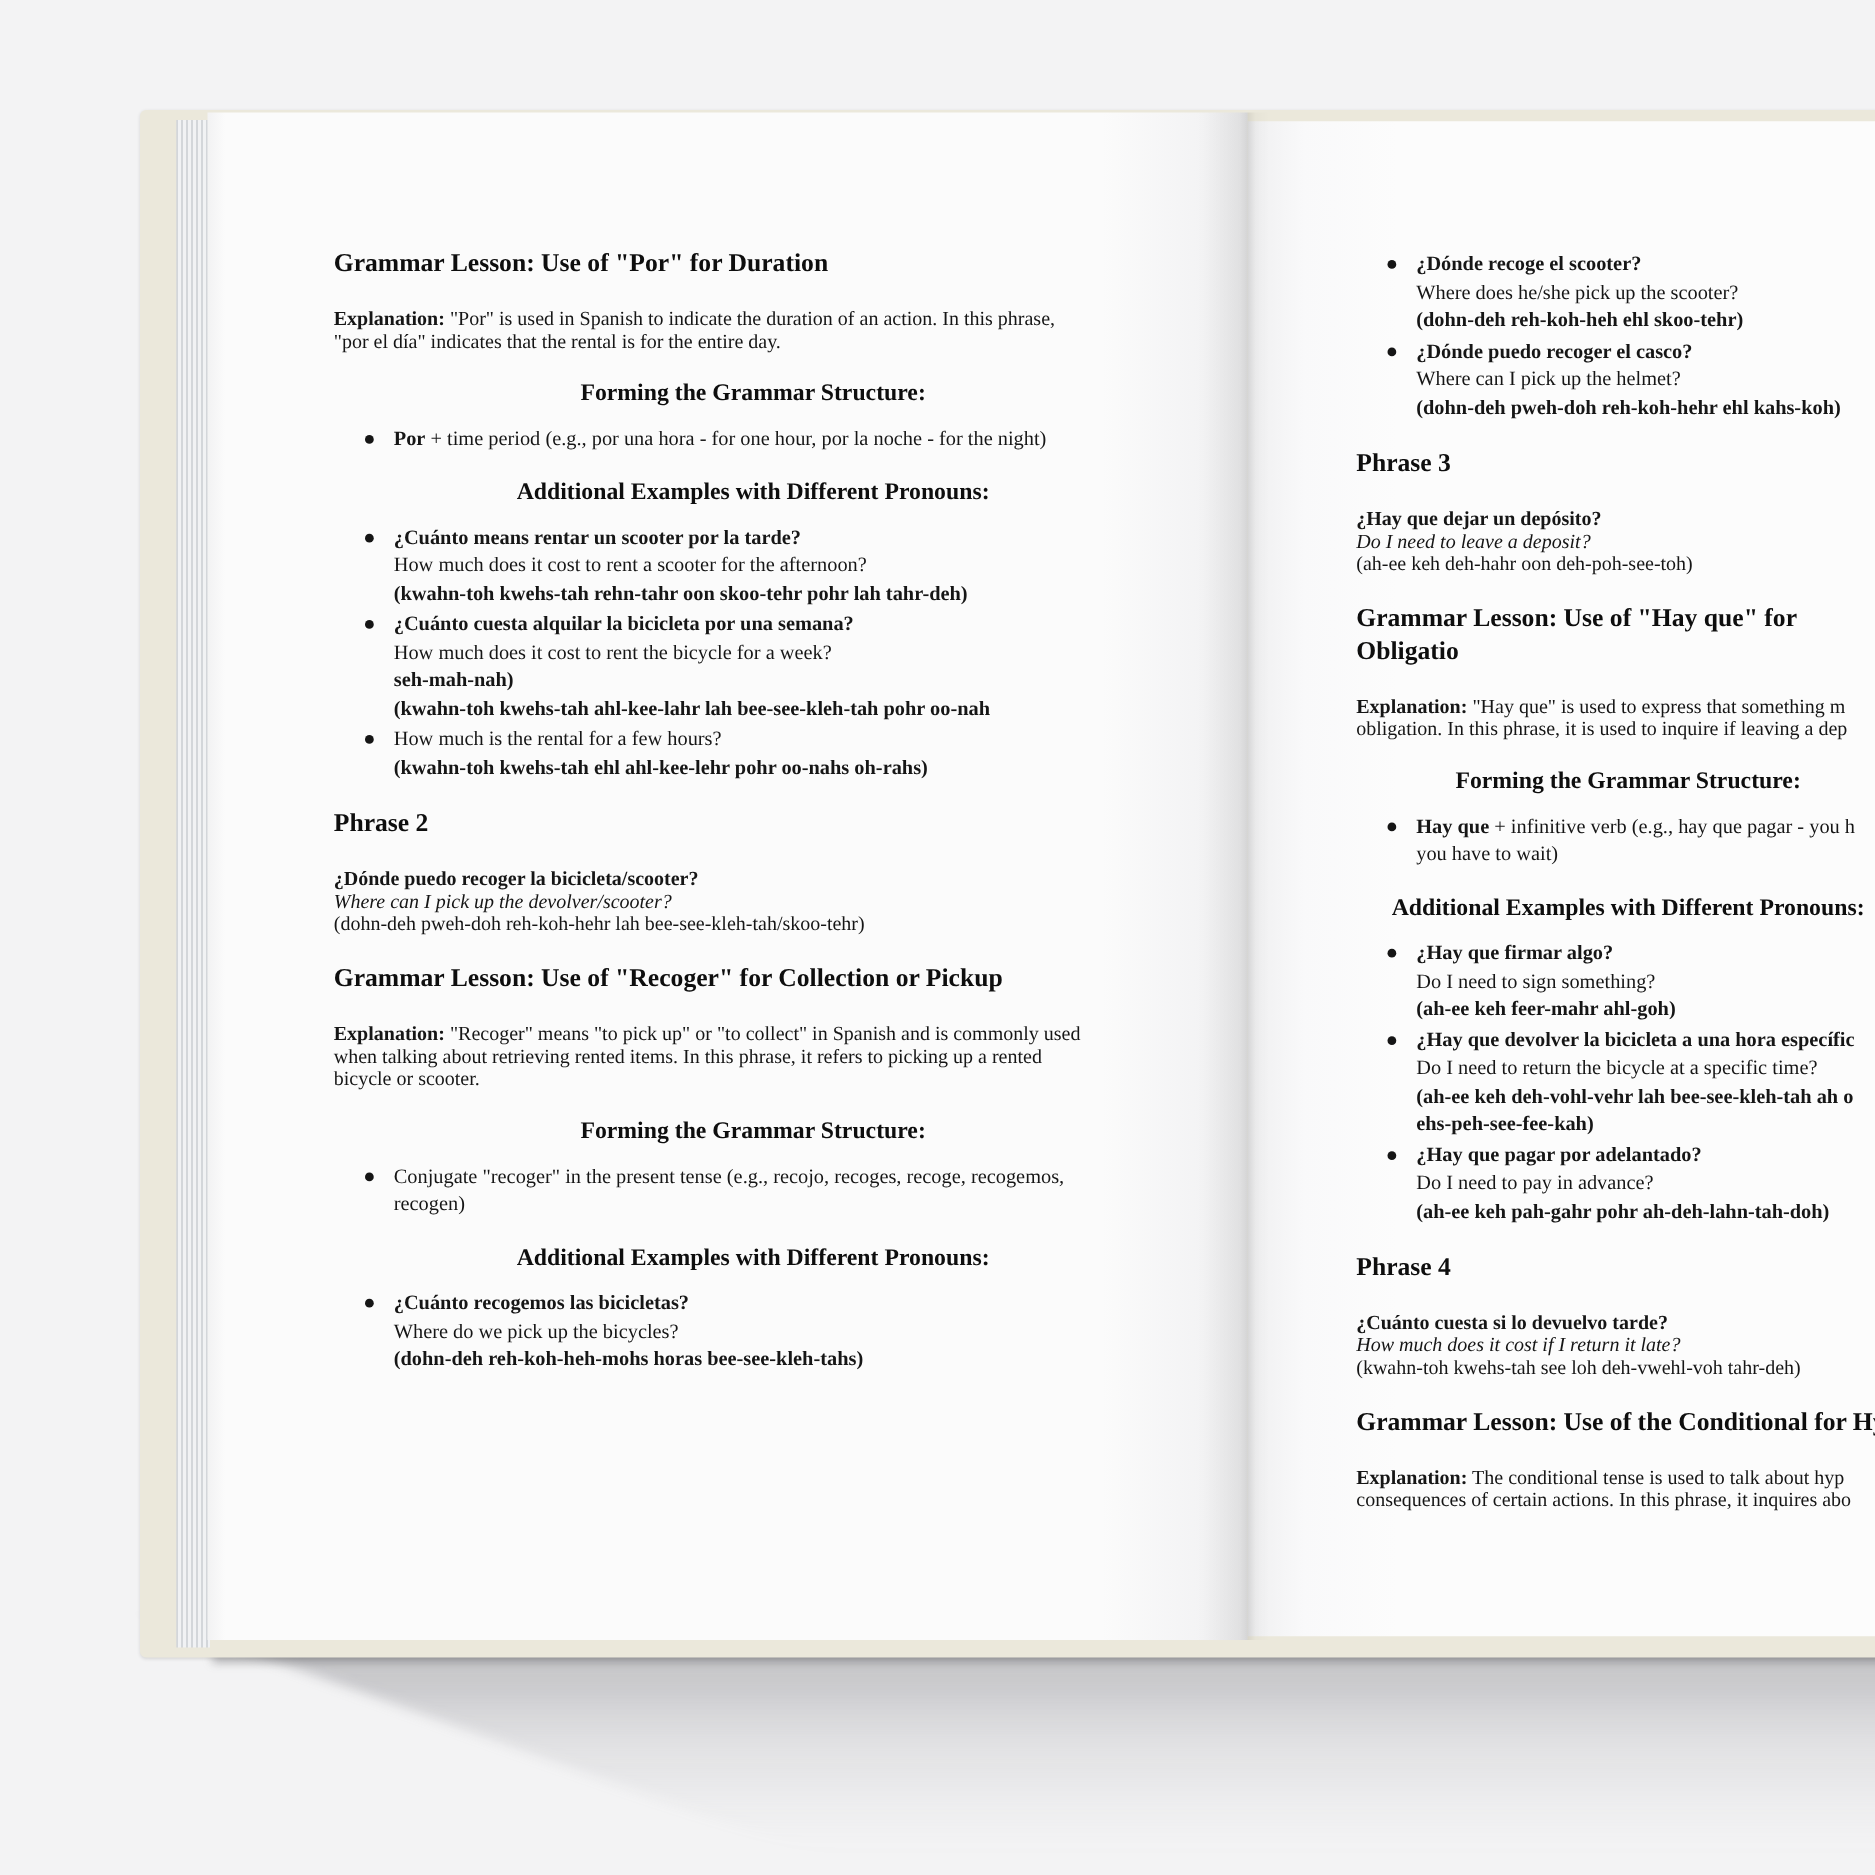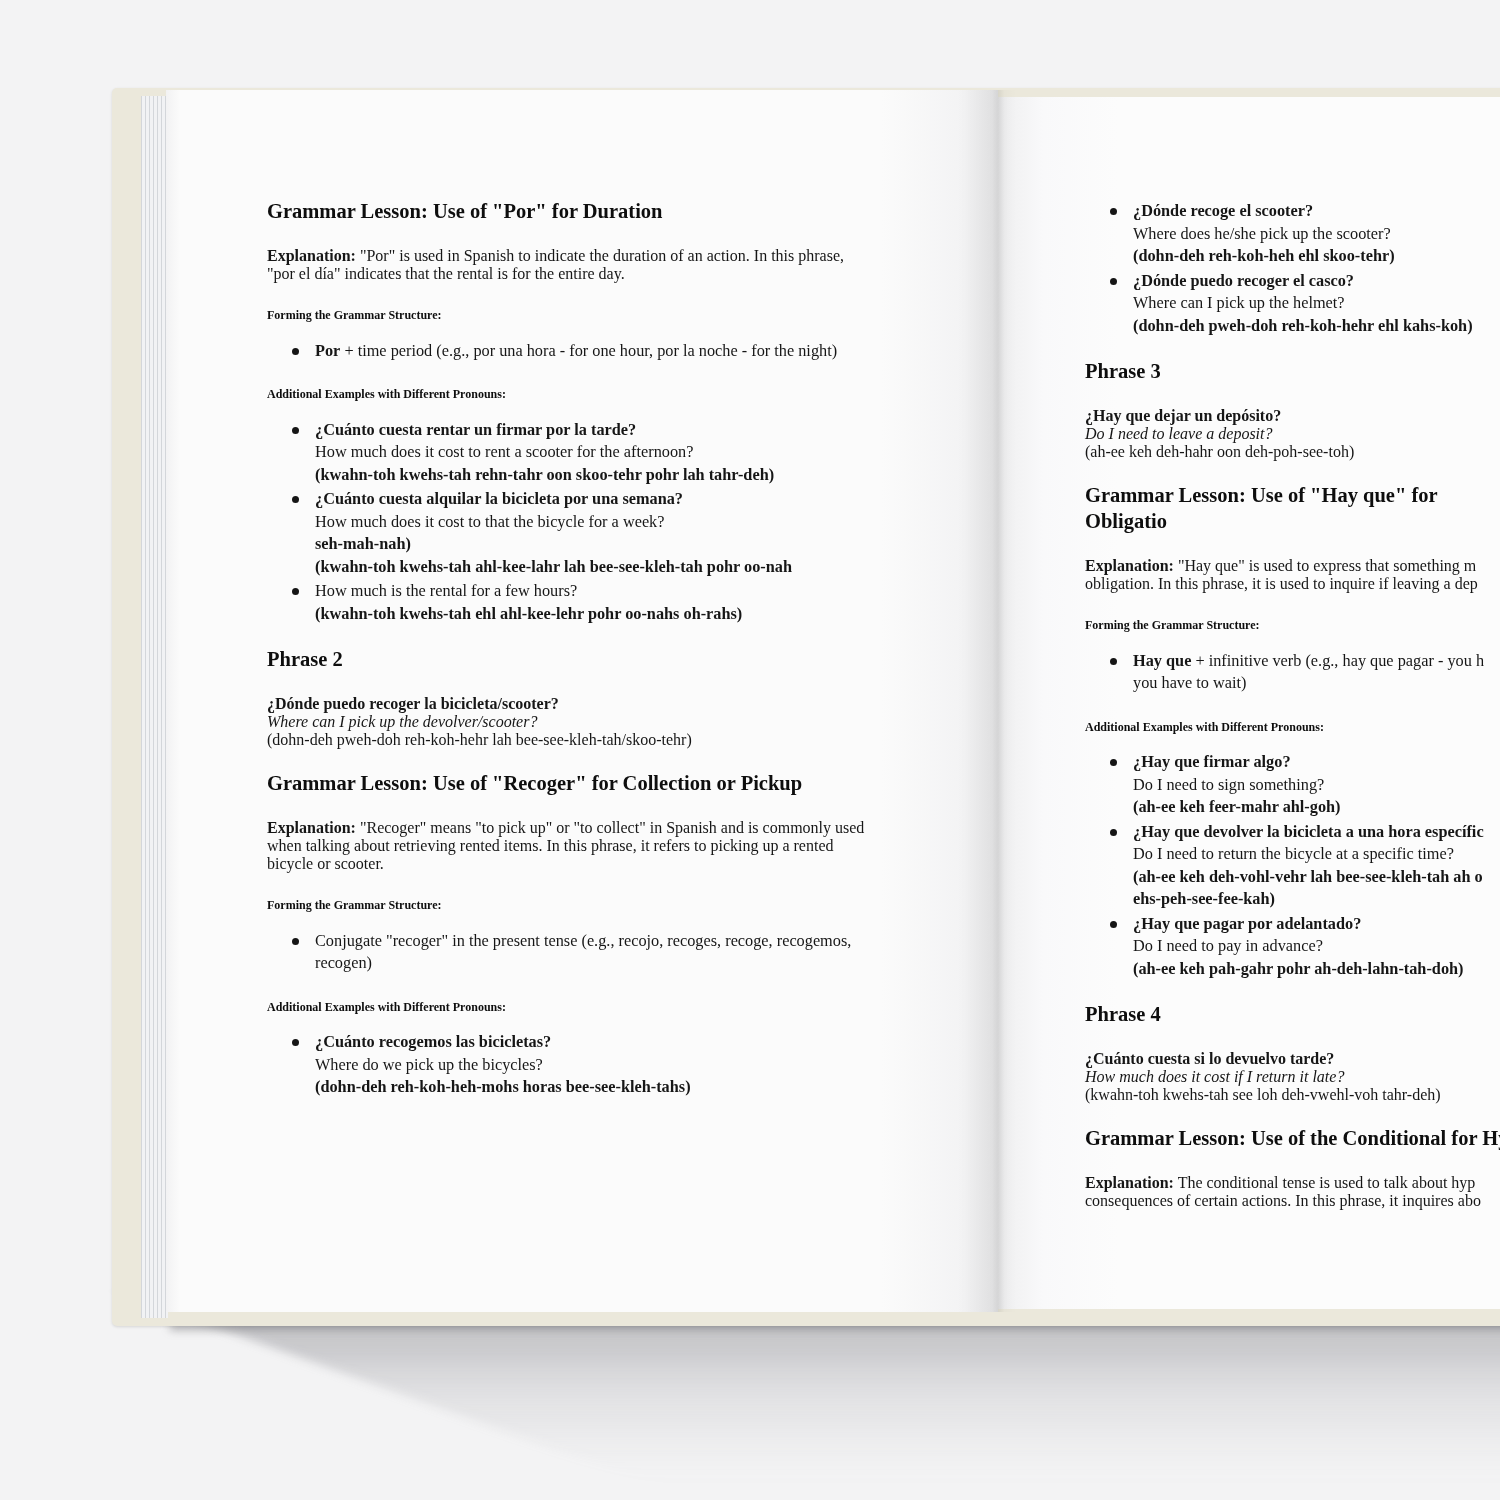--- a/index.html
+++ b/index.html
@@ -23,21 +23,21 @@
     background:linear-gradient(to right,#e9e9ea 0px,#f1f1f2 10px,#f9f9fa 45px,#fcfcfc 120px);}
   .gutter{position:absolute;left:958px;top:90px;width:58px;height:1222px;
     background:linear-gradient(to right,rgba(0,0,0,0) 0%,rgba(0,0,0,0.05) 58%,rgba(0,0,0,0.09) 68%,rgba(0,0,0,0.02) 80%,rgba(0,0,0,0) 100%);}
 
   
   .content{position:absolute;inset:0;}
   .page-left .content{padding:108px 60px 0 101px;}
   .page-right .content{padding:103px 0 0 87px;}
   .content div{white-space:nowrap;}
   h1{font-size:20.5px;line-height:26px;font-weight:bold;margin:0 0 23px 0;color:#0e0e0e;}
-  h3{font-size:12px;line-height:22.5px;font-weight:bold;margin:0 0 13px 0;color:#0e0e0e;}
+  h3{font-size:19px;line-height:22.5px;font-weight:bold;margin:0 0 13px 0;color:#0e0e0e;text-align:center;}
   p,ul{font-size:16.3px;line-height:22.5px;margin:0 0 21px 0;}
   ul{list-style:none;padding:0 0 0 22px;}
   li{position:relative;padding-left:26px;}
   li + li{margin-top:2px;}
   li::before{content:"";position:absolute;left:3px;top:8px;width:7px;height:7px;border-radius:50%;background:#151515;}
   .b{font-weight:bold;}
   .it{font-style:italic;}
 </style>
 </head>
 <body>
@@ -64,27 +64,27 @@
       <ul>
         <li>
           <div><span class="b">Por</span><span> + time period (e.g., por una hora - for one hour, por la noche - for the night)</span></div>
         </li>
       </ul>
 
       <h3>Additional Examples with Different Pronouns:</h3>
 
       <ul>
         <li>
-          <div class="b">¿Cuánto cuesta rentar un firmar por la tarde?</div>
+          <div class="b">¿Cuánto means rentar un scooter por la tarde?</div>
           <div>How much does it cost to rent a scooter for the afternoon?</div>
           <div class="b">(kwahn-toh kwehs-tah rehn-tahr oon skoo-tehr pohr lah tahr-deh)</div>
         </li>
         <li>
           <div class="b">¿Cuánto cuesta alquilar la bicicleta por una semana?</div>
-          <div>How much does it cost to that the bicycle for a week?</div>
+          <div>How much does it cost to rent the bicycle for a week?</div>
           <div class="b">seh-mah-nah)</div>
           <div class="b">(kwahn-toh kwehs-tah ahl-kee-lahr lah bee-see-kleh-tah pohr oo-nah</div>
         </li>
         <li>
           <div>How much is the rental for a few hours?</div>
           <div class="b">(kwahn-toh kwehs-tah ehl ahl-kee-lehr pohr oo-nahs oh-rahs)</div>
         </li>
       </ul>
 
       <h1>Phrase 2</h1>

